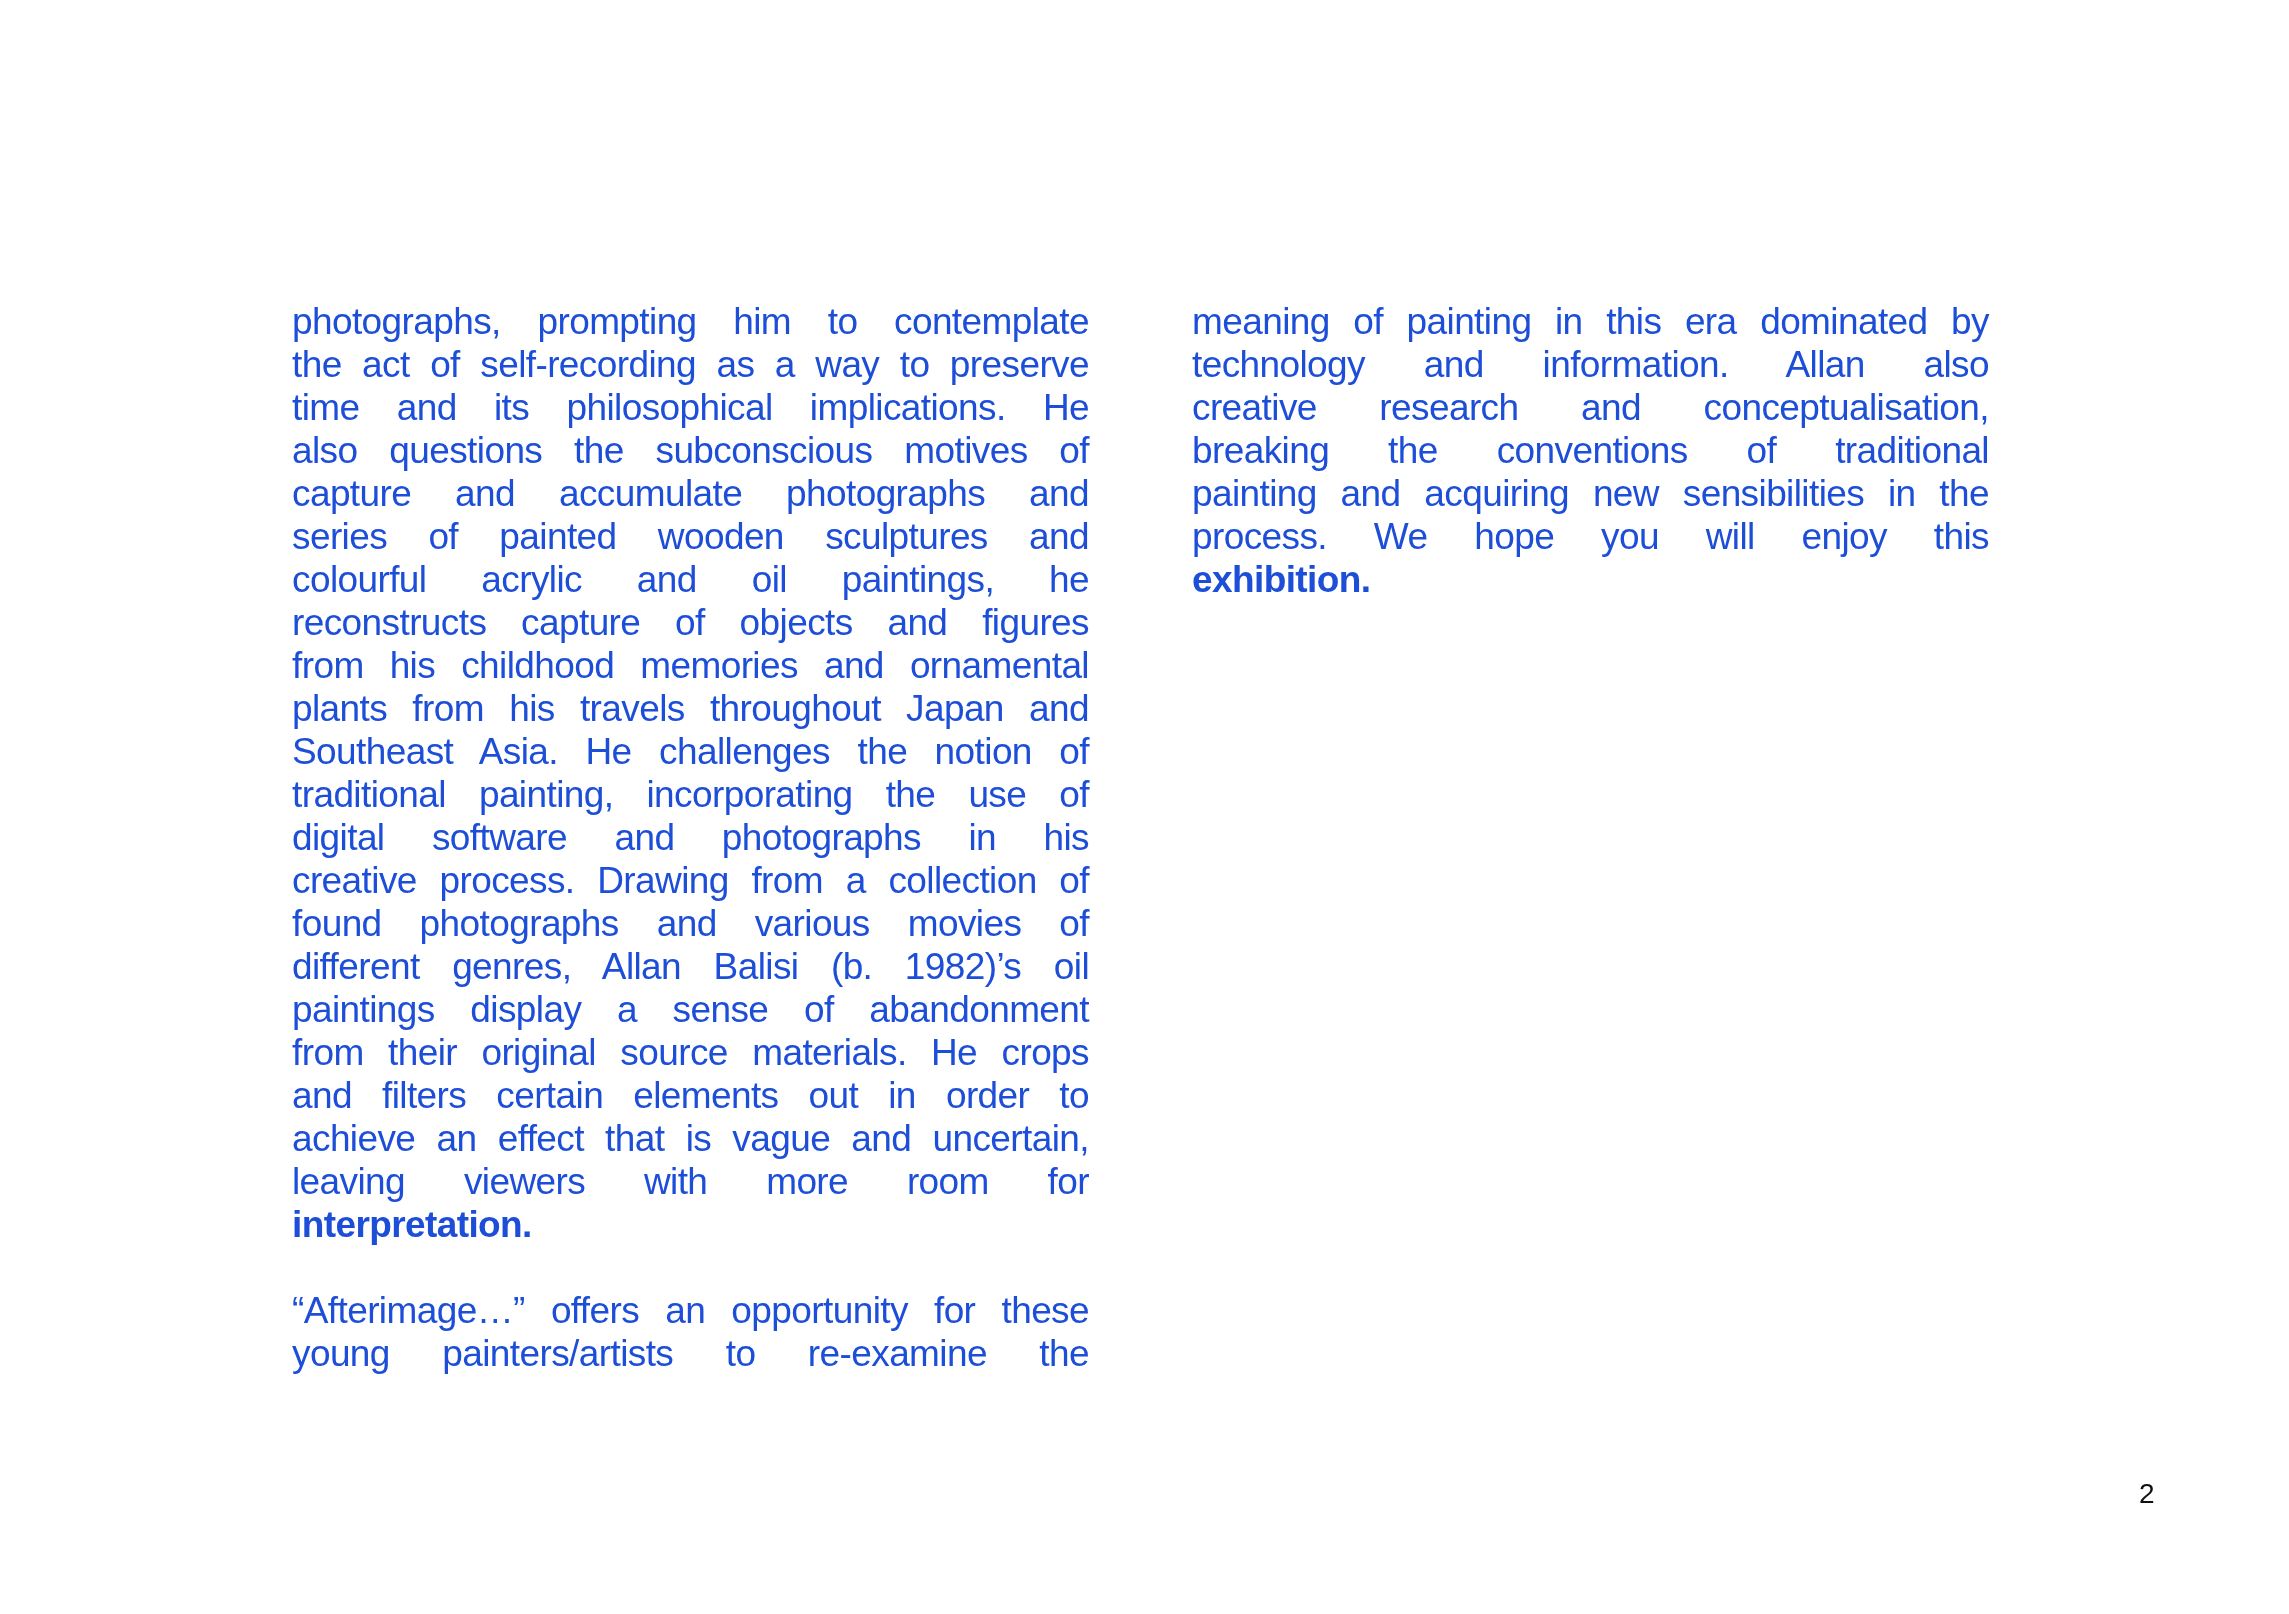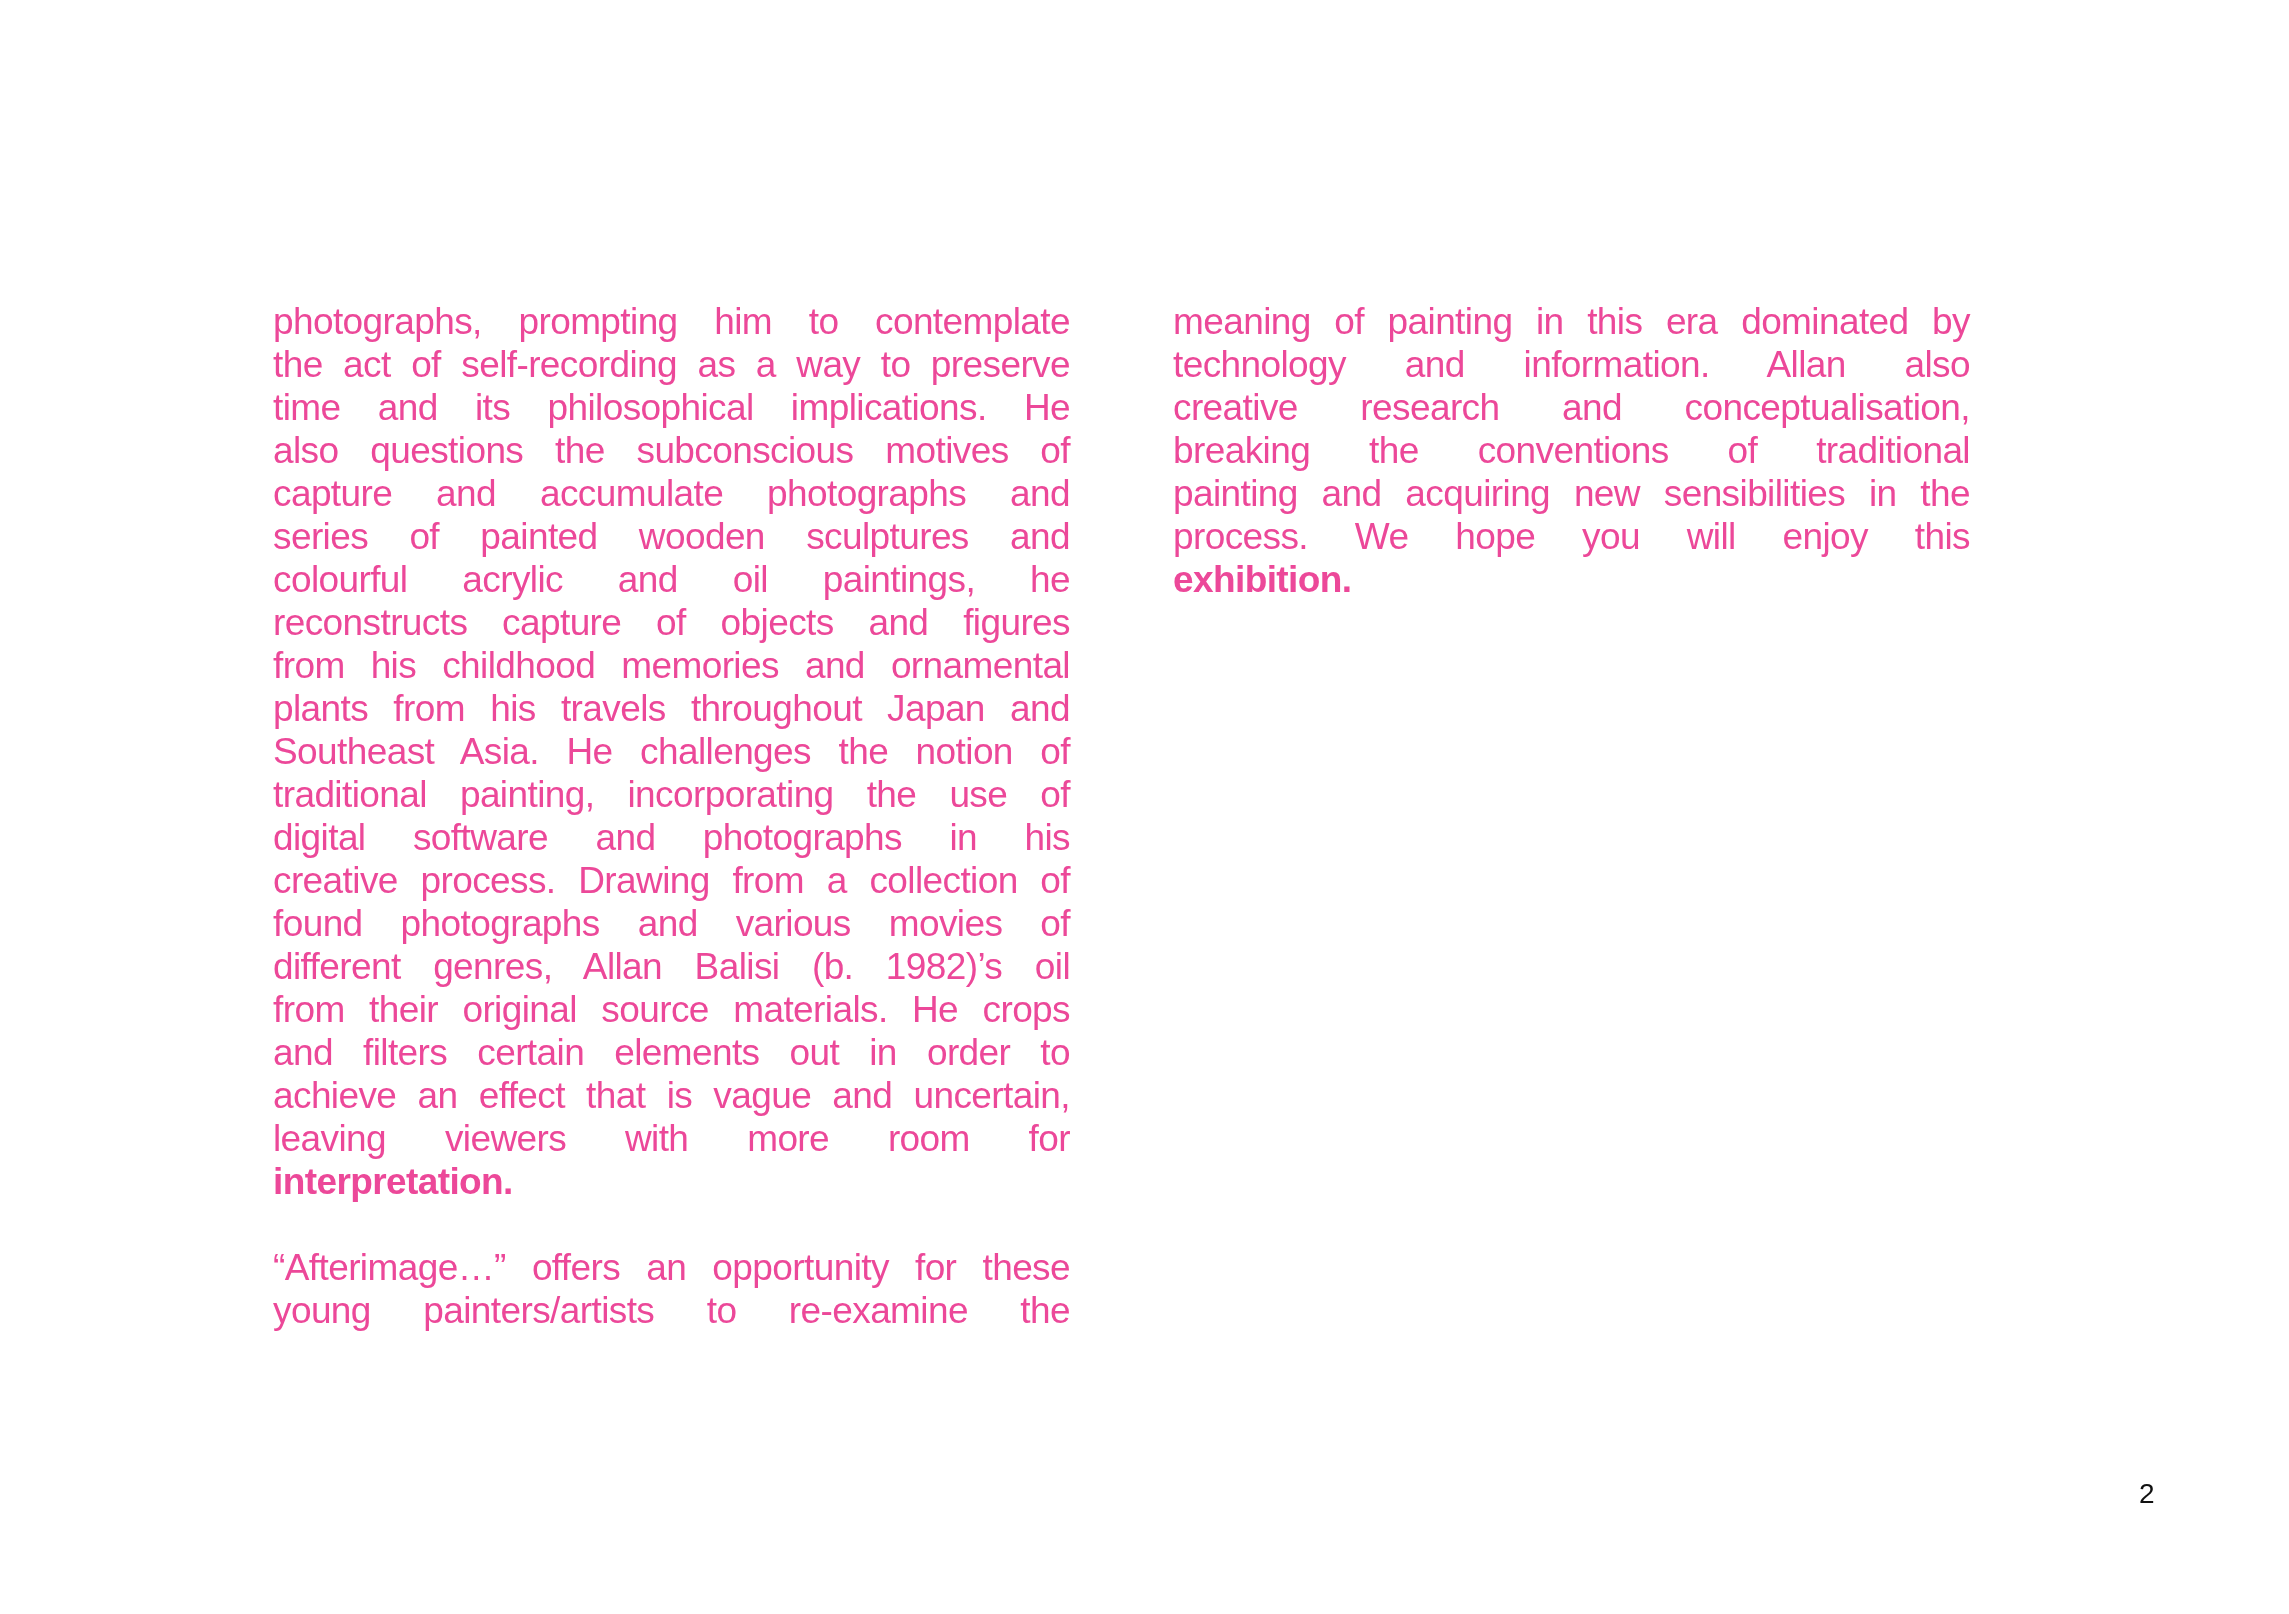--- a/index.html
+++ b/index.html
@@ -11,25 +11,26 @@
       width: 2290px;
       height: 1614px;
       position: relative;
       overflow: hidden;
       font-family: "Liberation Sans", "DejaVu Sans", sans-serif;
     }
     .column {
       position: absolute;
       top: 300px;
       width: 797px;
-      color: #ec4899;
+      color: #1d4ed8;
       font-size: 37px;
       line-height: 43px;
       letter-spacing: -0.6px;
       font-weight: normal;
+      margin-left: 19px;
     }
     .column.left { left: 273px; }
     .column.right { left: 1173px; }
     .line {
       display: block;
       white-space: nowrap;
       text-align: justify;
       text-align-last: justify;
       height: 43px;
     }
@@ -64,20 +65,21 @@
     <span class="line">colourful acrylic and oil paintings, he</span>
     <span class="line">reconstructs capture of objects and figures</span>
     <span class="line">from his childhood memories and ornamental</span>
     <span class="line">plants from his travels throughout Japan and</span>
     <span class="line">Southeast Asia. He challenges the notion of</span>
     <span class="line">traditional painting, incorporating the use of</span>
     <span class="line">digital software and photographs in his</span>
     <span class="line">creative process. Drawing from a collection of</span>
     <span class="line">found photographs and various movies of</span>
     <span class="line">different genres, Allan Balisi (b. 1982)’s oil</span>
+    <span class="line">paintings display a sense of abandonment</span>
     <span class="line">from their original source materials. He crops</span>
     <span class="line">and filters certain elements out in order to</span>
     <span class="line">achieve an effect that is vague and uncertain,</span>
     <span class="line">leaving viewers with more room for</span>
     <span class="line last">interpretation.</span>
   </div>
   <span class="para-gap"></span>
   <div>
     <span class="line">“Afterimage…” offers an opportunity for these</span>
     <span class="line">young painters/artists to re-examine the</span>

